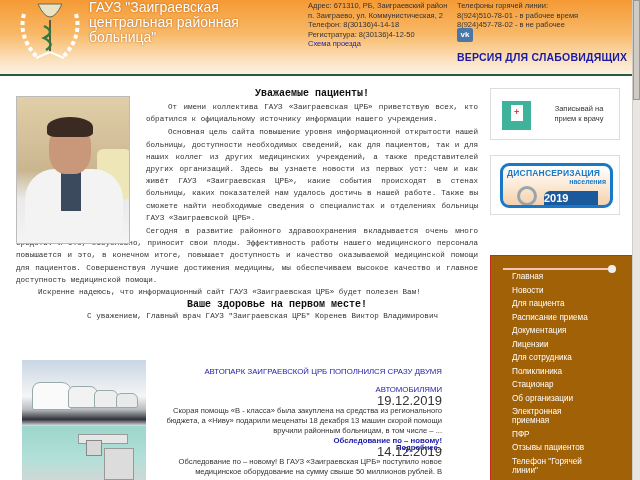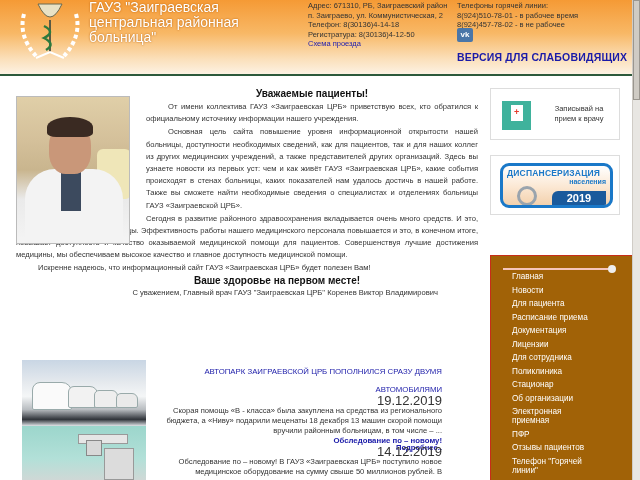--- a/index.html
+++ b/index.html
@@ -29,21 +29,21 @@
   }
   #header .vk {
     position: absolute; left: 457px; top: 28px; width: 16px; height: 14px; background: #4a76a8;
     color: #fff; font-size: 8px; font-weight: bold; text-align: center; line-height: 14px; border-radius: 2px;
   }
   #header .vision {
     position: absolute; left: 457px; top: 51px; color: #1a1aa8; font-size: 10.5px; font-weight: bold;
     letter-spacing: 0.2px;
   }
 
-  #main { position: absolute; left: 16px; top: 88px; width: 462px; }
+  #main { position: absolute; left: 16px; top: 88px; width: 462px; font-family: Liberation Mono, monospace; }
   .greeting-title { text-align: center; font-size: 10px; font-weight: bold; color: #111; margin-left: 130px; height: 13px; }
   .photo {
     position: absolute; left: 0; top: 8px; width: 114px; height: 148px;
     background: linear-gradient(180deg, #e0cfa8 0%, #d4c09a 30%, #c9b58e 50%, #eaeaea 70%, #f4f4f4 100%);
     border: 1px solid #bbb; overflow: hidden;
   }
   .photo .head { position: absolute; left: 32px; top: 25px; width: 42px; height: 52px; background: #c99779; border-radius: 45% 45% 40% 40%; }
   .photo .hair { position: absolute; left: 30px; top: 20px; width: 46px; height: 20px; background: #3a2a22; border-radius: 50% 50% 20% 20%; }
   .photo .coat { position: absolute; left: 8px; top: 72px; width: 98px; height: 80px; background: #f3f3f3; border-radius: 30px 30px 0 0; }
   .photo .shirt { position: absolute; left: 44px; top: 74px; width: 20px; height: 40px; background: #3c4a5e; }
@@ -69,21 +69,21 @@
   .card .doc-icon .page { position: absolute; left: 9px; top: 4px; width: 12px; height: 16px; background: #fff; }
   .card .doc-icon .cross { position: absolute; left: 12px; top: 8px; width: 6px; height: 6px; color: #e53b2c; font-size: 9px; line-height: 6px; font-weight: bold; }
   .card .appt-text { position: absolute; left: 57px; top: 15px; font-size: 7.5px; line-height: 10px; color: #333; text-align: center; width: 62px; }
   .card2 { margin-top: 15px; height: 60px; }
   .banner {
     position: absolute; left: 9px; top: 7px; width: 113px; height: 45px; border: 3px solid #1a78c8; border-radius: 9px;
     background: linear-gradient(180deg, #fff 0%, #fbe7d2 55%, #f3d1ad 100%); overflow: hidden;
   }
   .banner .b1 { position: absolute; left: 4px; top: 2px; font-size: 8.5px; font-weight: bold; color: #1a78c8; letter-spacing: 0.2px; }
   .banner .b2 { position: absolute; right: 4px; top: 12px; font-size: 7px; font-weight: bold; color: #1a78c8; }
-  .banner .b3 { position: absolute; right: 4px; bottom: 0; width: 54px; height: 14px; background: #1a5a9c; color: #fff; font-size: 11px; font-weight: bold; text-align: center; line-height: 14px; border-radius: 6px 0 0 0; }
+  .banner .b3 { position: absolute; right: 12px; bottom: 0; width: 54px; height: 14px; background: #1a5a9c; color: #fff; font-size: 11px; font-weight: bold; text-align: left; line-height: 14px; border-radius: 6px 0 0 0; }
   .banner .steth { position: absolute; left: 14px; top: 20px; width: 20px; height: 20px; border: 3px solid #9aa4ad; border-radius: 50%; }
 
   #menu {
     position: absolute; left: 490px; top: 255px; width: 158px; height: 225px; background: #a16207;
     border: 1px solid #c72d18; border-bottom: none;
   }
   #menu .slider { position: absolute; left: 12px; top: 12px; width: 110px; height: 2px; background: #f6c5bc; }
   #menu .knob { position: absolute; left: 117px; top: 9px; width: 8px; height: 8px; background: #eee; border-radius: 50%; }
   #menu ul { position: absolute; left: 21px; top: 14px; list-style: none; }
   #menu li { color: #fff; font-size: 8.2px; line-height: 9px; margin-bottom: 4.5px; width: 100px; }

